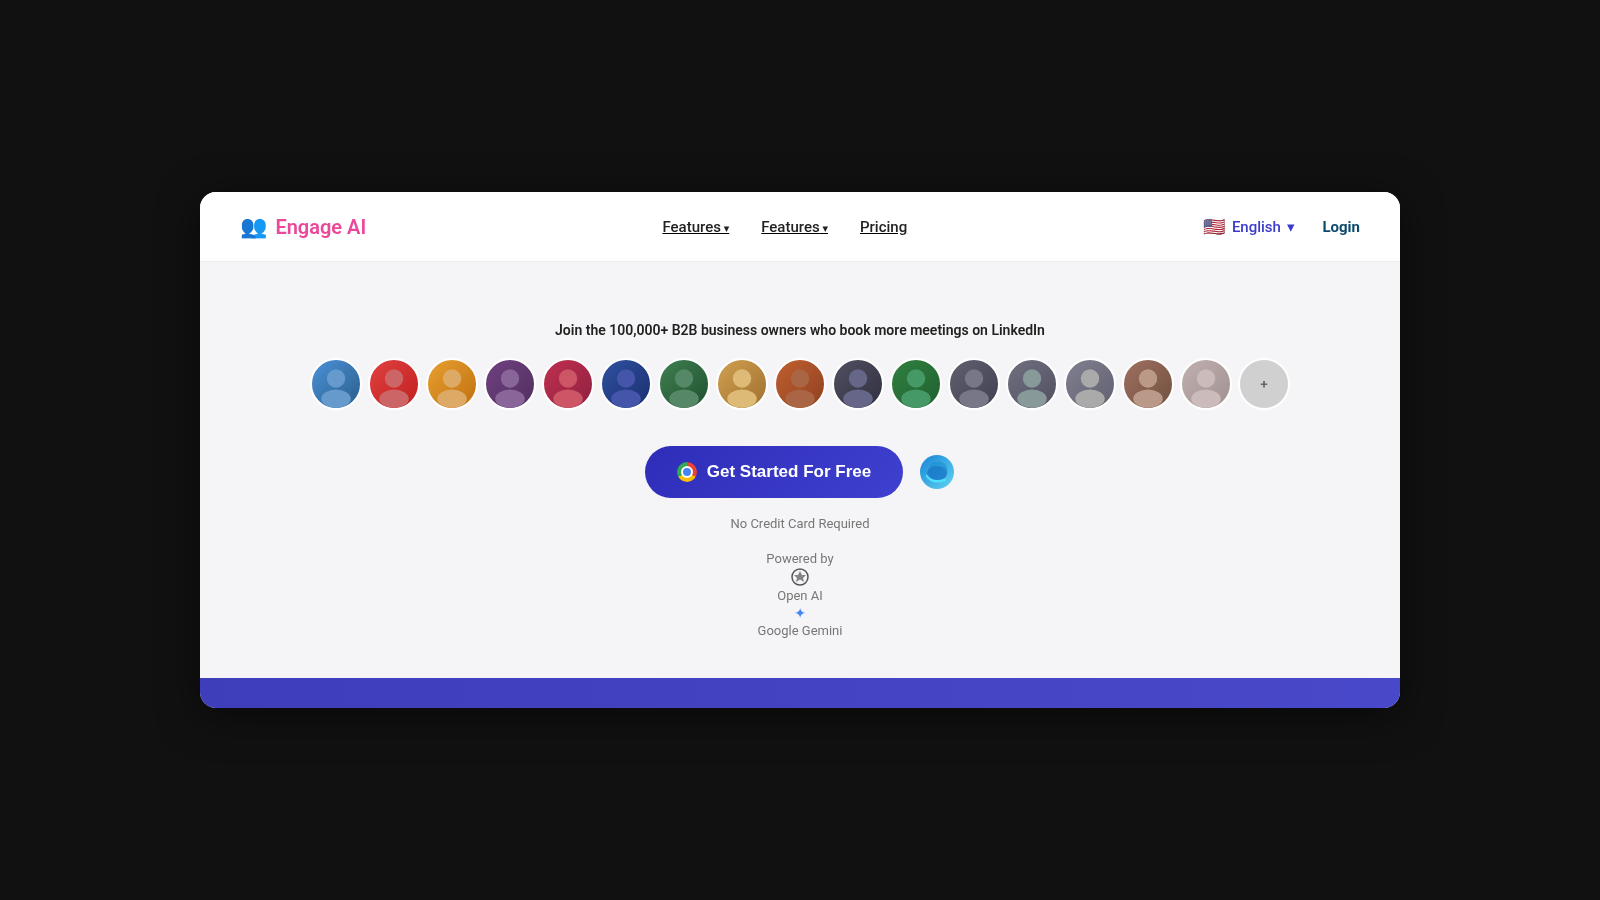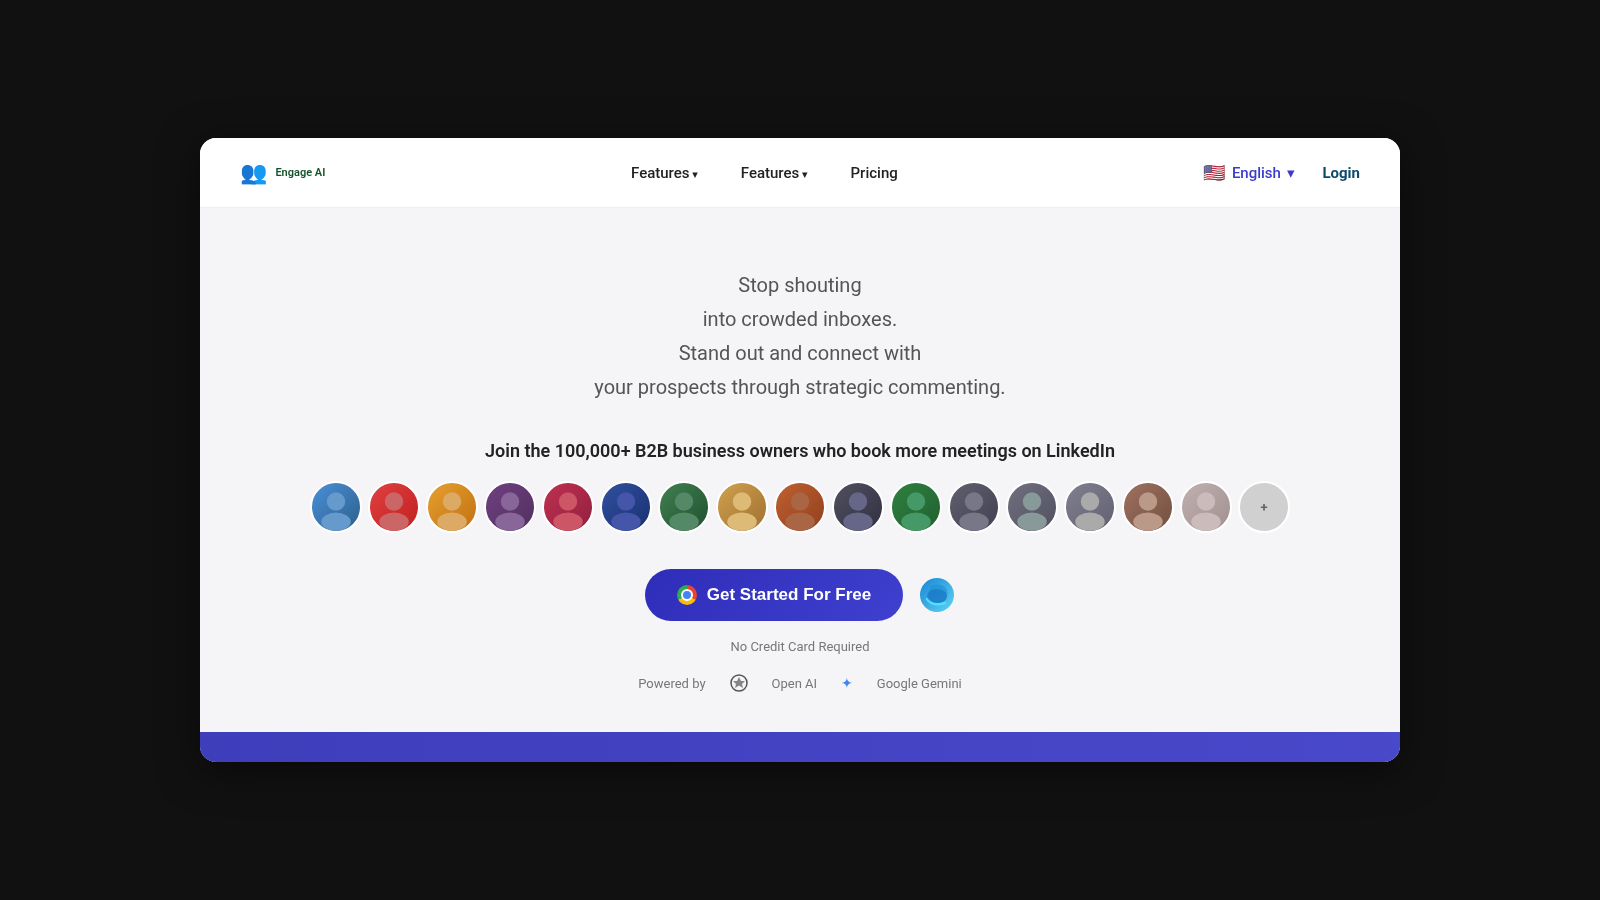--- a/index.html
+++ b/index.html
@@ -31,29 +31,30 @@
     }
     .logo-area {
       display: flex;
       align-items: center;
       gap: 8px;
     }
     .logo-icon {
       font-size: 22px;
     }
     .logo-text {
-      font-size: 11px;
+      font-size: 20px;
       font-weight: 600;
-      color: #14532d;
+      color: #ec4899;
     }
     .nav-links {
       display: flex;
       align-items: center;
-      gap: 43px;
+      gap: 32px;
       list-style: none;
+      text-decoration: underline;
     }
     .nav-links li a {
       text-decoration: none;
       color: #222;
       font-size: 15px;
       font-weight: 500;
     }
     .nav-links li a.with-arrow::after {
       content: ' ▾';
       font-size: 11px;
@@ -121,21 +122,21 @@
       line-height: 1.15;
       margin-bottom: 28px;
     }
     .hero-subtitle {
       font-size: 20px;
       color: #555;
       line-height: 1.7;
       margin-bottom: 36px;
     }
     .join-text {
-      font-size: 18px;
+      font-size: 14px;
       font-weight: 600;
       color: #222;
       margin-bottom: 20px;
     }
     .avatars-row {
       display: flex;
       justify-content: center;
       align-items: center;
       gap: 6px;
       margin-bottom: 36px;
@@ -206,21 +207,22 @@
       font-size: 13px;
       color: #777;
       margin-bottom: 20px;
     }
     .powered-by {
       font-size: 13px;
       color: #777;
       display: flex;
       align-items: center;
       justify-content: center;
-      gap: 24px;
+      gap: 2px;
+      flex-direction: column;
     }
     .gemini-diamond {
       color: #4285F4;
       font-size: 14px;
     }
     
     .bottom-bar {
       height: 30px;
       background: linear-gradient(to right, #2a2ab5, #3535c5);
       opacity: 0.9;
@@ -259,26 +261,20 @@
         <span class="flag">🇺🇸</span>
         <span>English</span>
         <span>▾</span>
       </div>
       <span class="nav-login">Login</span>
     </div>
   </nav>
 
   <section class="hero">
 
-    <p class="hero-subtitle">
-      <span>Stop shouting</span><br>
-      <span>into crowded inboxes.</span><br>
-      <span>Stand out and connect with</span><br>
-      <span>your prospects through strategic commenting.</span>
-    </p>
 
     <p class="join-text">Join the 100,000+ B2B business owners who book more meetings on LinkedIn</p>
 
     <div class="avatars-row">
       <div class="avatar a1">
         <svg width="52" height="52" viewBox="0 0 52 52">
             <circle cx="26" cy="20" r="10" fill="#6699cc"></circle>
             <ellipse cx="26" cy="42" rx="16" ry="10" fill="#6699cc"></ellipse>
           </svg>
       </div>

